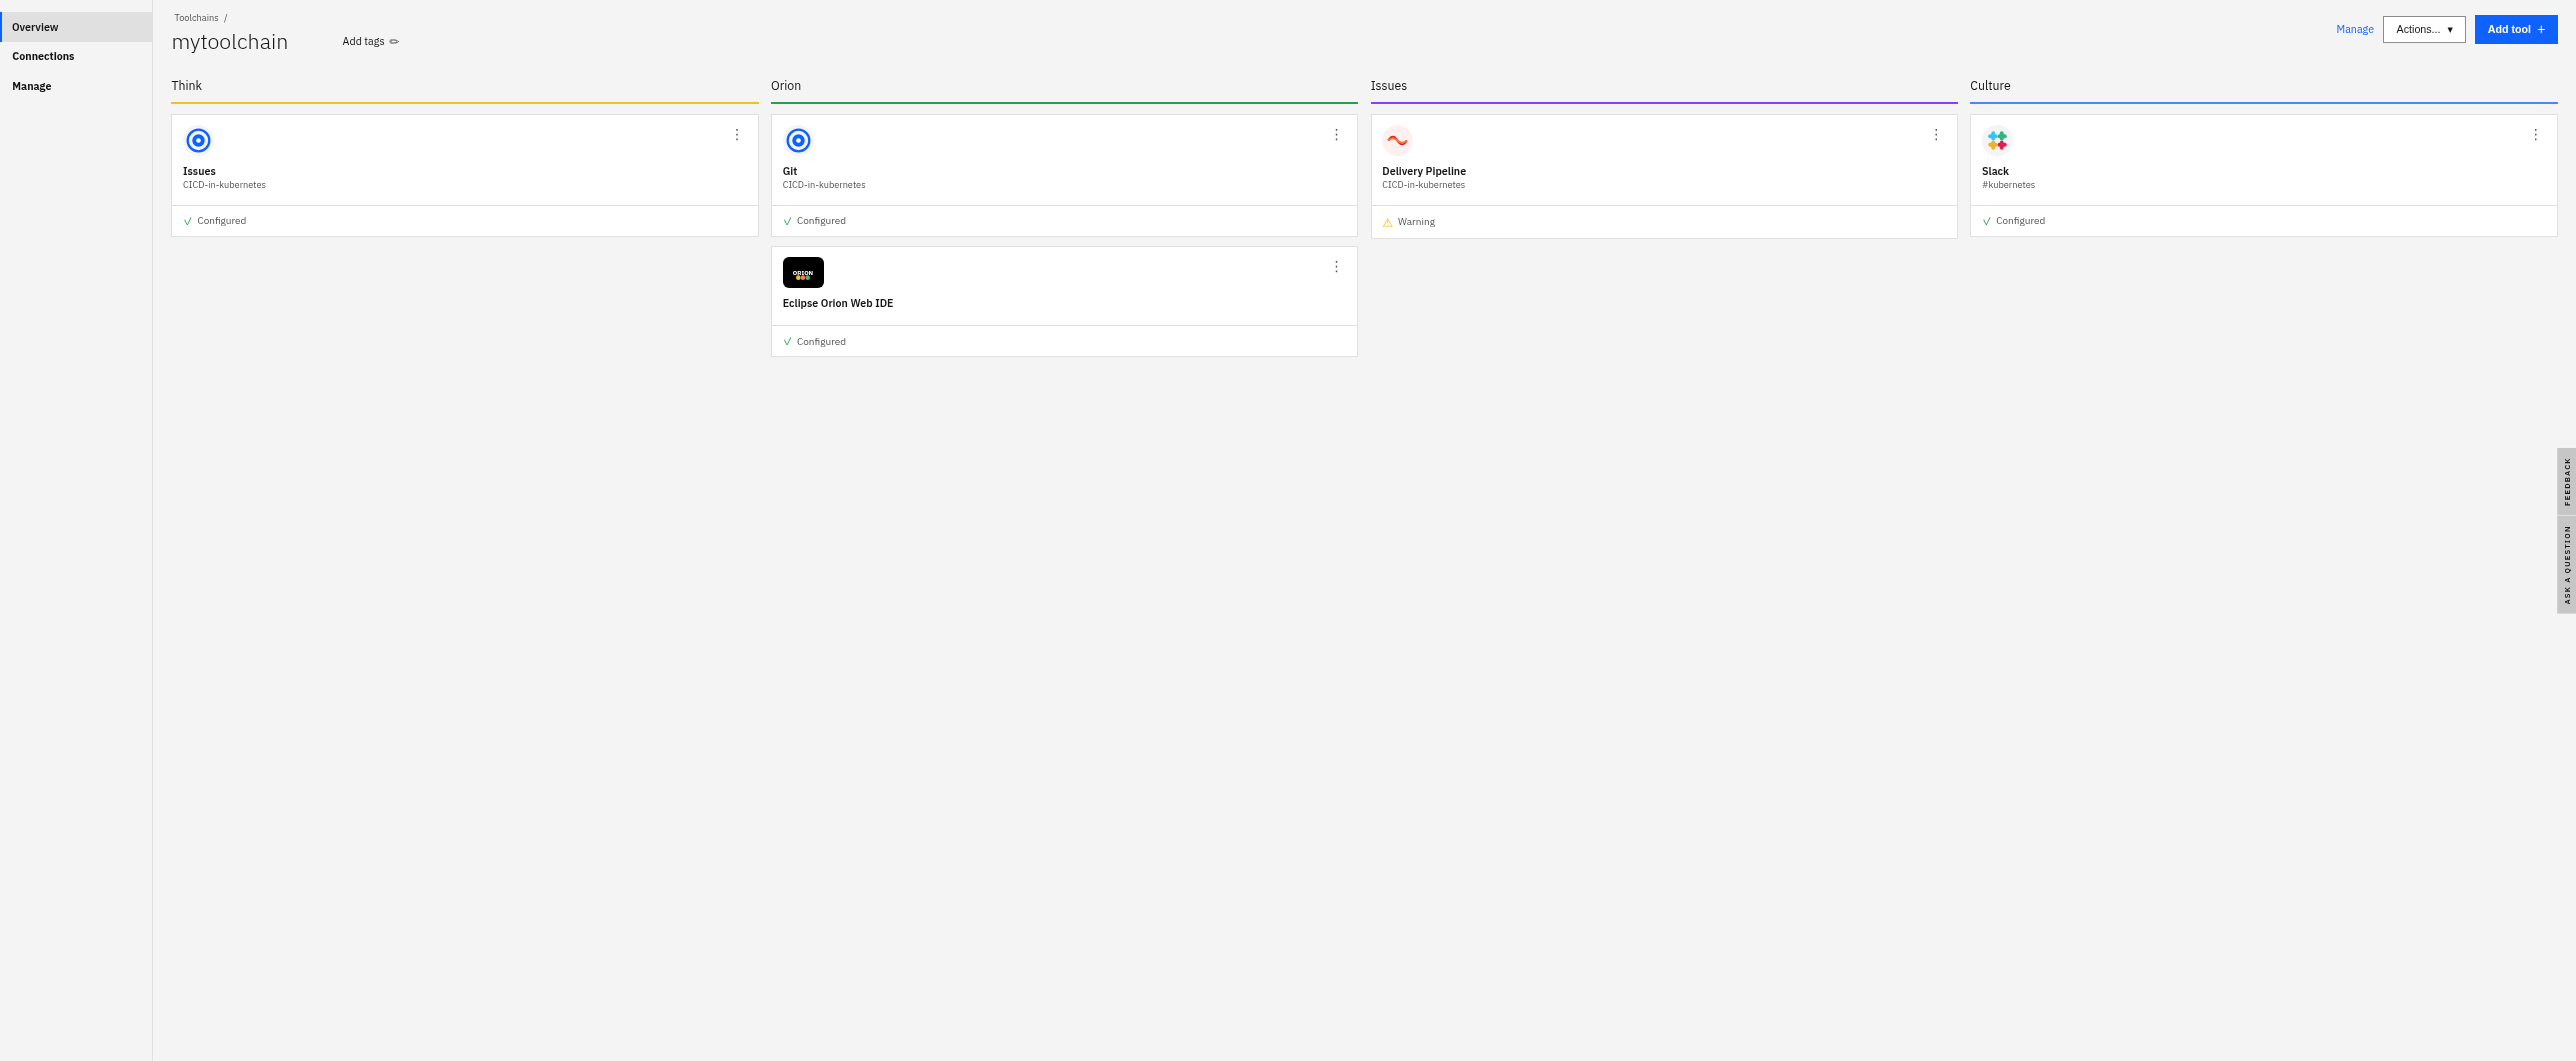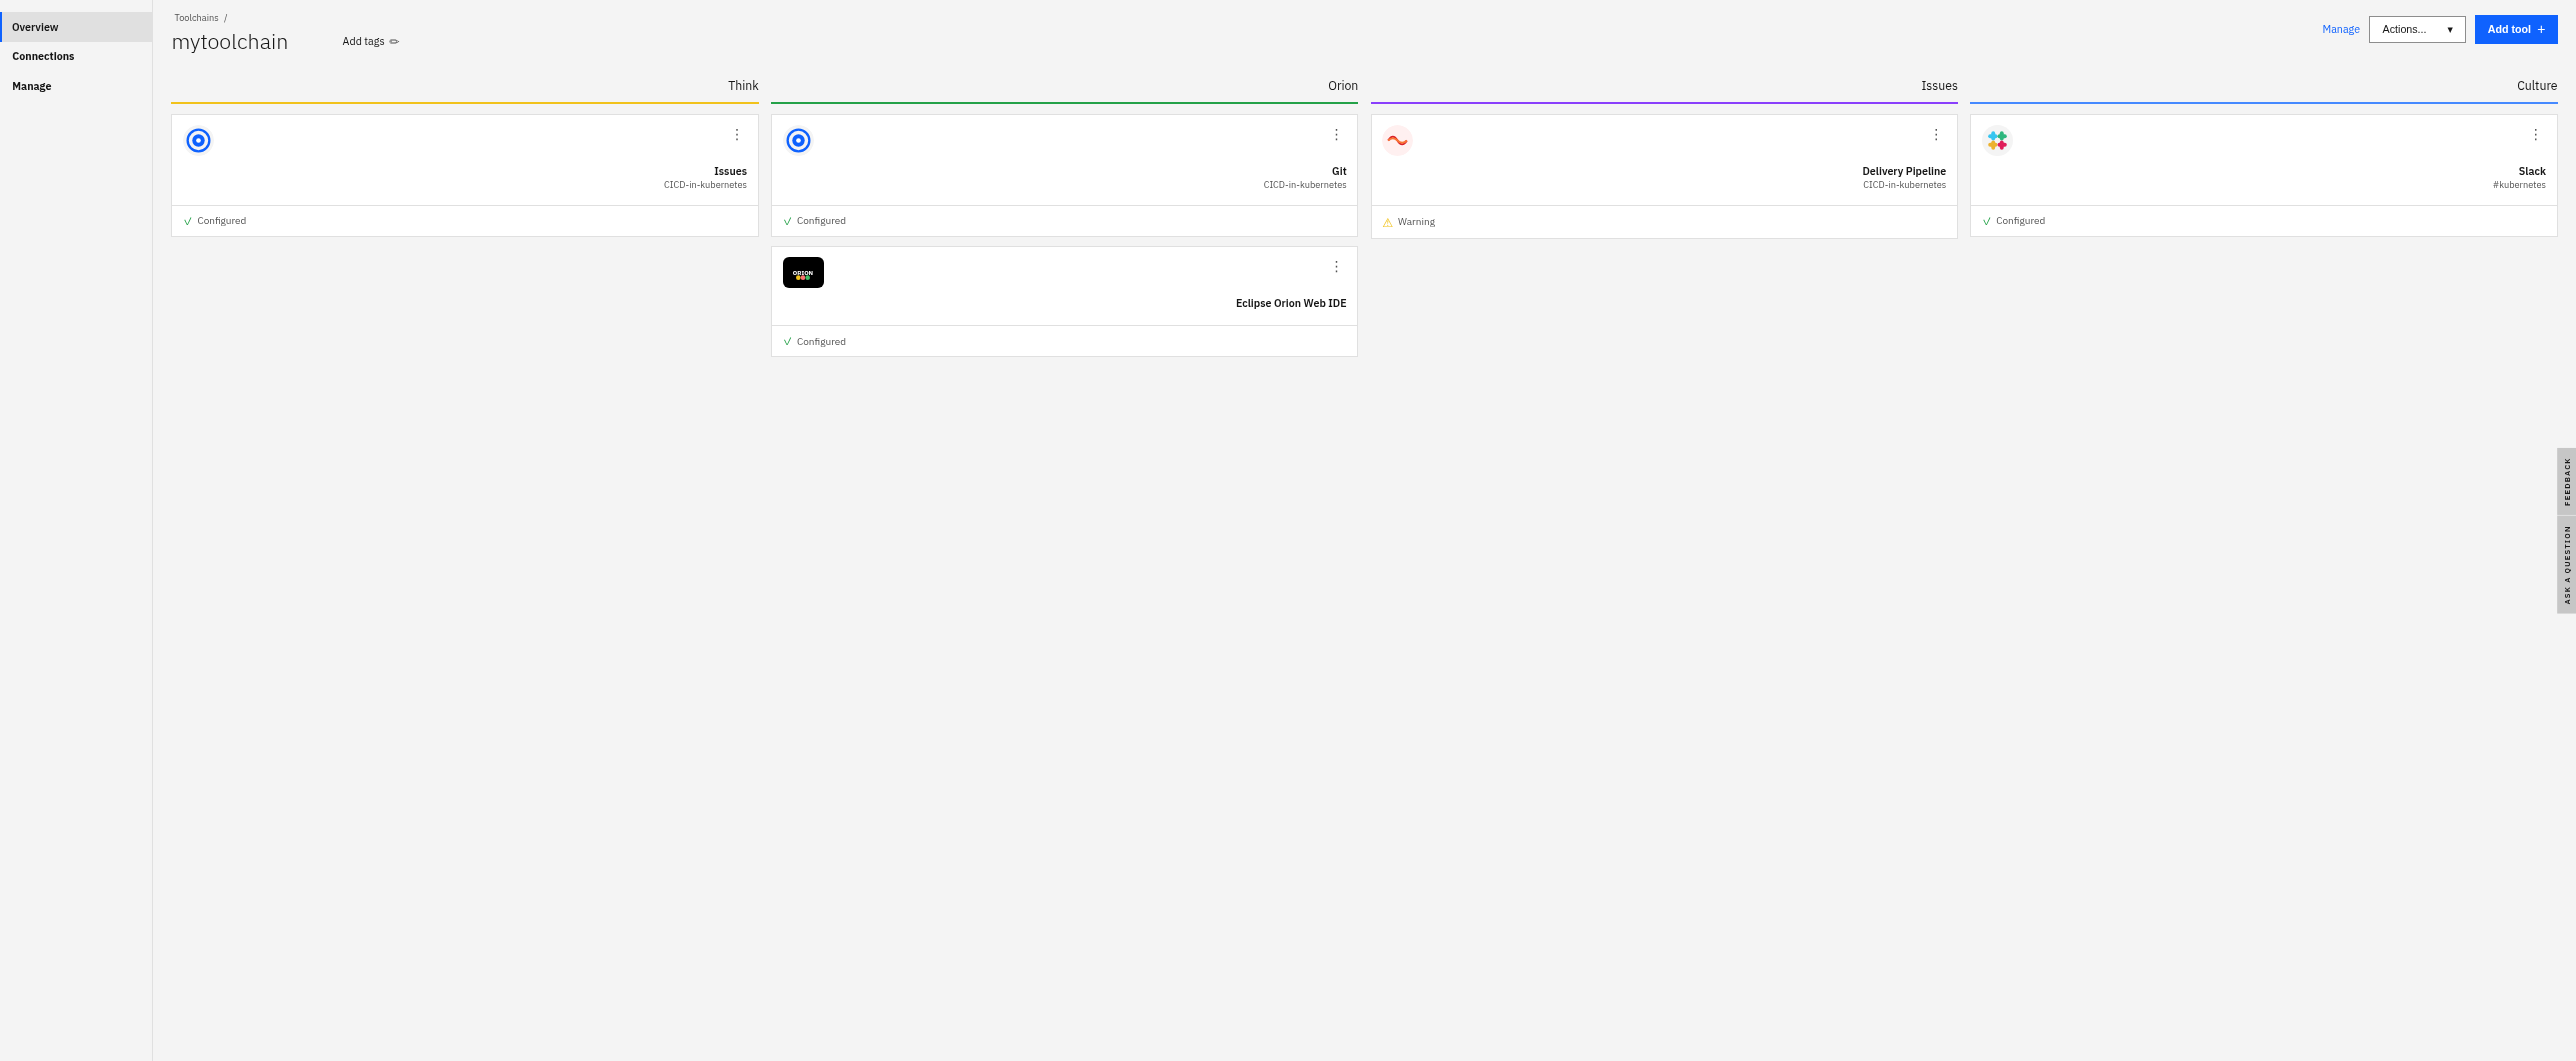--- a/index.html
+++ b/index.html
@@ -83,21 +83,21 @@
     }
     .details-link {
       font-size: 10.7px;
       color: #0f62fe;
       cursor: pointer;
       text-decoration: none;
     }
     .actions-btn {
       display: flex;
       align-items: center;
-      gap: 21px;
+      gap: 7px;
       padding: 6.1px 12.3px;
       background: white;
       border: 0.8px solid #8d8d8d;
       font-size: 10.7px;
       cursor: pointer;
       color: #161616;
     }
     .add-tool-btn {
       display: flex;
       align-items: center;
@@ -121,21 +121,20 @@
     
     .columns-container {
       display: flex;
       gap: 12.3px;
       align-items: flex-start;
     }
 
     .column {
       flex: 1;
       min-width: 0;
-      text-align: right;
     }
 
     .column-header {
       font-size: 12.3px;
       font-weight: 400;
       color: #161616;
       margin-bottom: 6.1px;
       padding-bottom: 3.1px;
     }
 

